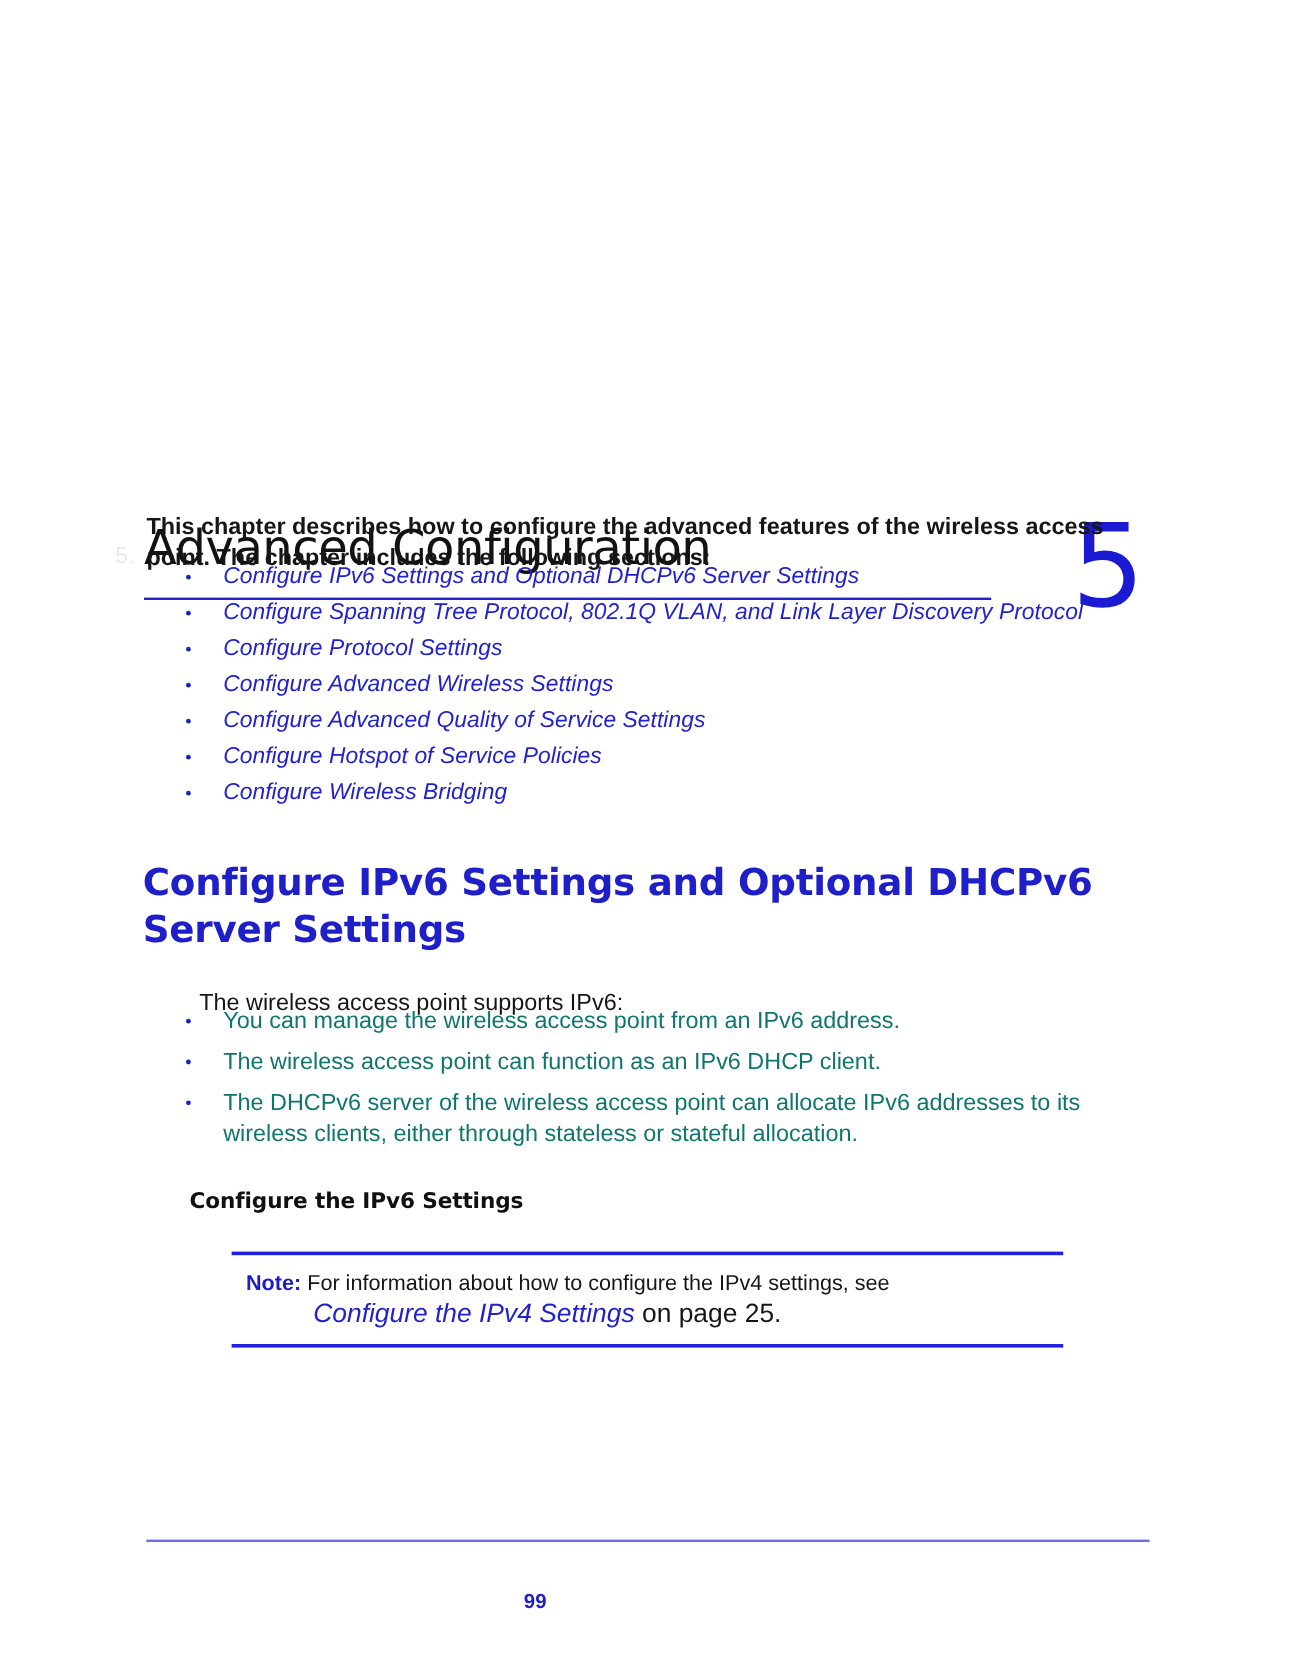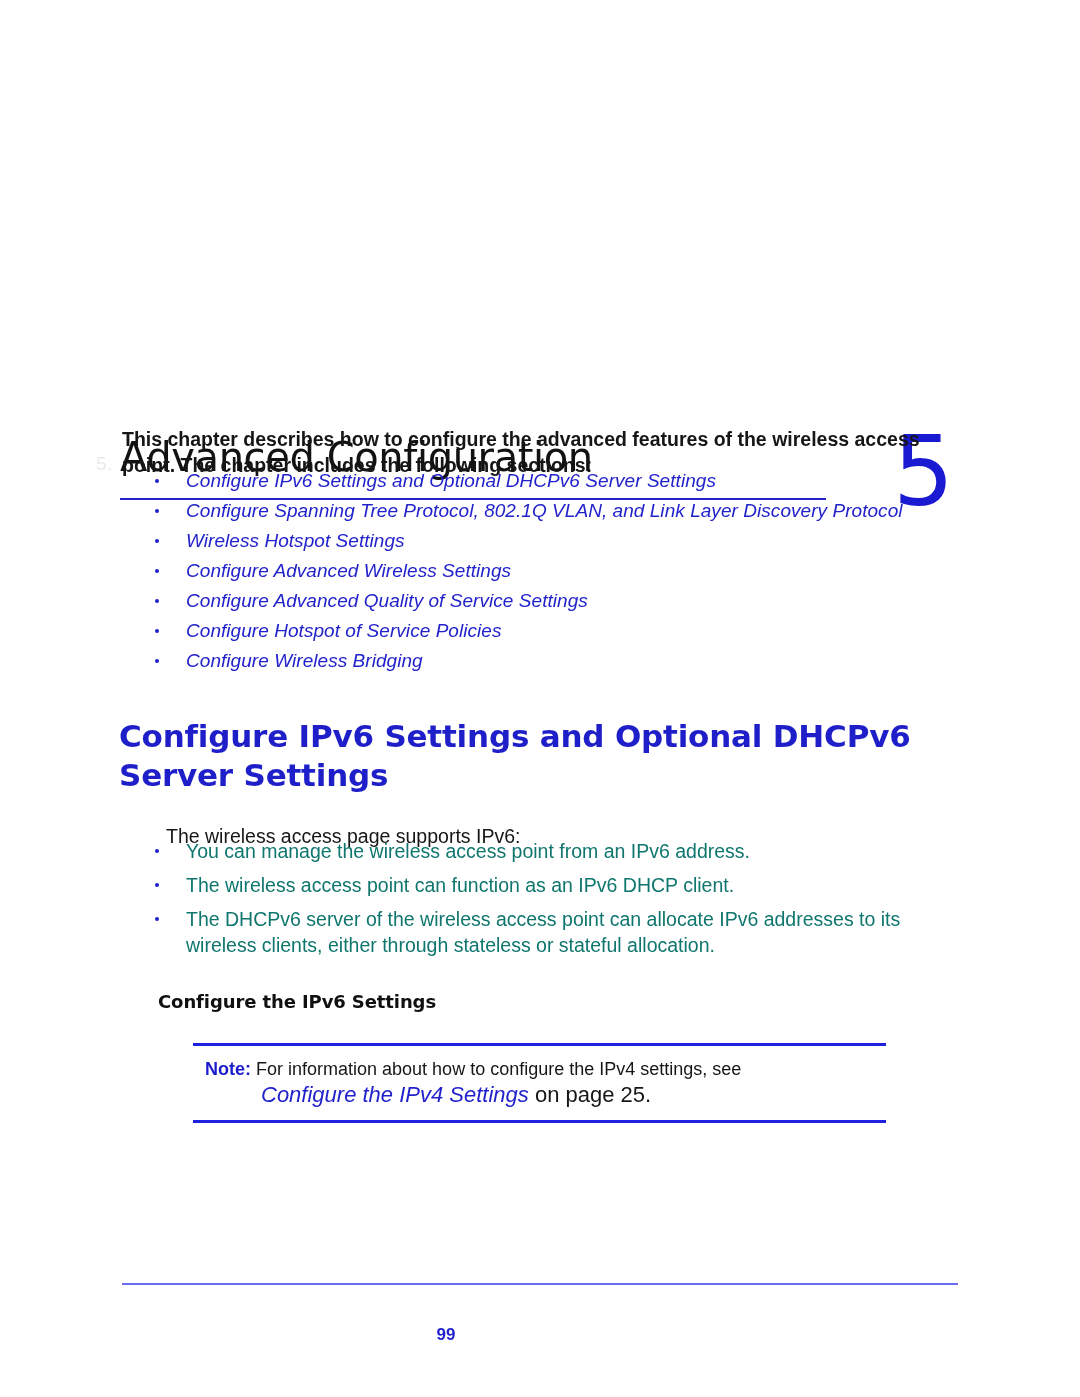--- a/index.html
+++ b/index.html
@@ -254,21 +254,21 @@
     <div class="link-item">
       <span class="bullet"></span>
       <span class="link-text">Configure IPv6 Settings and Optional DHCPv6 Server Settings</span>
     </div>
     <div class="link-item">
       <span class="bullet"></span>
       <span class="link-text">Configure Spanning Tree Protocol, 802.1Q VLAN, and Link Layer Discovery Protocol</span>
     </div>
     <div class="link-item">
       <span class="bullet"></span>
-      <span class="link-text">Wireless Hotspot Settings</span>
+      <span class="link-text">Configure Protocol Settings</span>
     </div>
     <div class="link-item">
       <span class="bullet"></span>
       <span class="link-text">Configure Advanced Wireless Settings</span>
     </div>
     <div class="link-item">
       <span class="bullet"></span>
       <span class="link-text">Configure Advanced Quality of Service Settings</span>
     </div>
     <div class="link-item">
@@ -276,21 +276,21 @@
       <span class="link-text">Configure Hotspot of Service Policies</span>
     </div>
     <div class="link-item">
       <span class="bullet"></span>
       <span class="link-text">Configure Wireless Bridging</span>
     </div>
   </div>
 
   <h1 class="section-heading">Configure IPv6 Settings and Optional DHCPv6 Server Settings</h1>
 
-  <p class="support-line">The wireless access page supports IPv6:</p>
+  <p class="support-line">The wireless access point supports IPv6:</p>
 
   <div class="fact-list">
     <div class="fact-item">
       <span class="bullet"></span>
       <span class="fact-text">You can manage the wireless access point from an IPv6 address.</span>
     </div>
     <div class="fact-item">
       <span class="bullet"></span>
       <span class="fact-text">The wireless access point can function as an IPv6 DHCP client.</span>
     </div>

